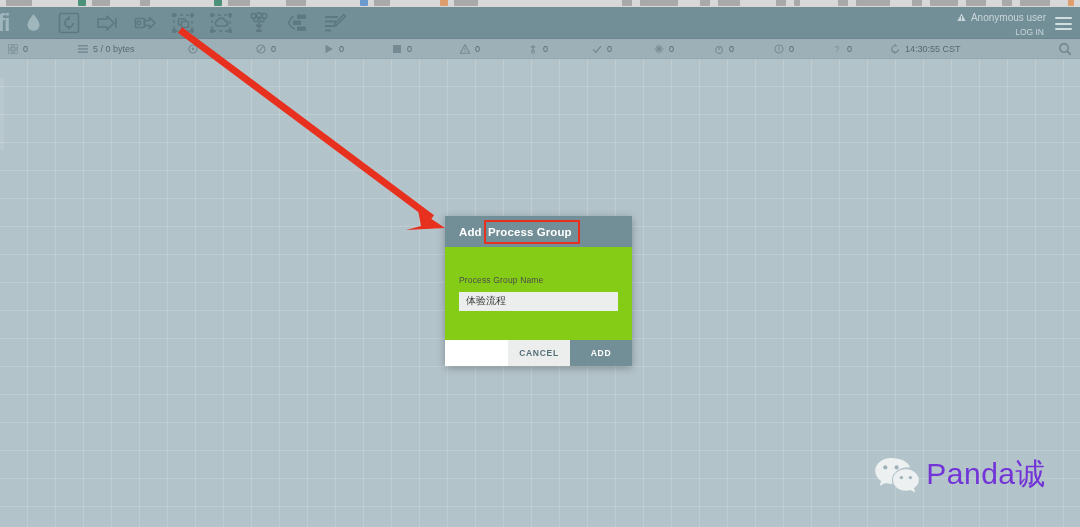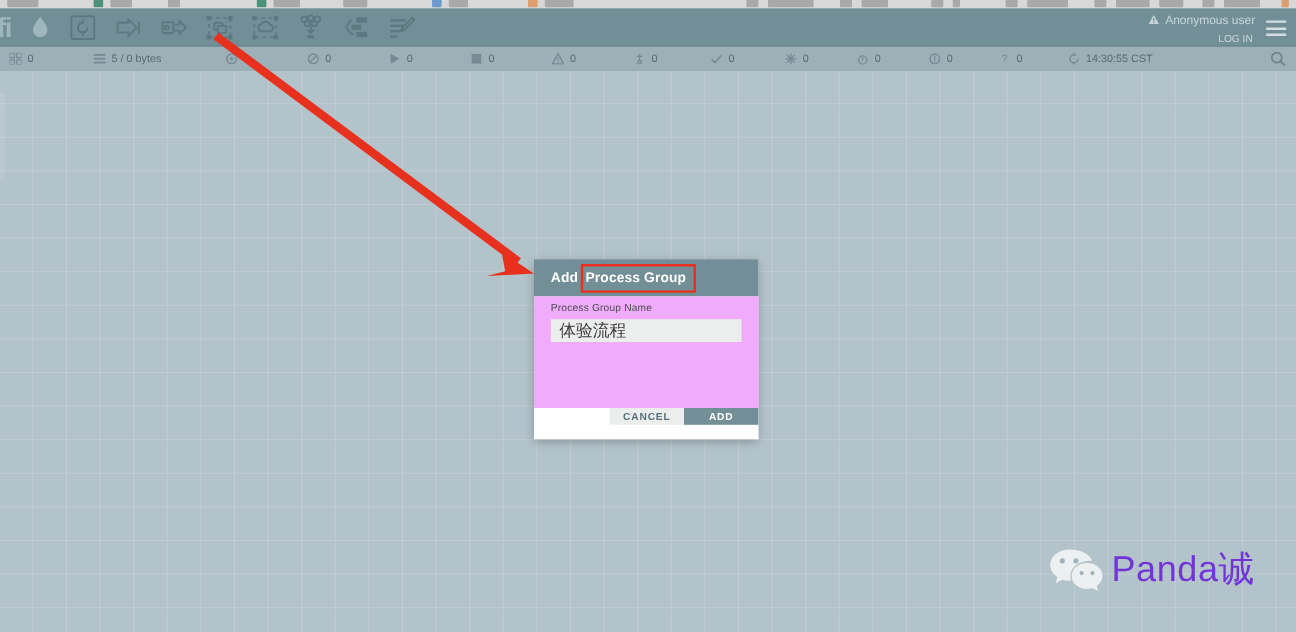--- a/index.html
+++ b/index.html
@@ -227,49 +227,49 @@
     left: -1px; top: -5px;
     width: calc(100% + 2px);
     height: 20px;
     border: 2px solid #e8301e;
     border-radius: 1px;
     pointer-events: none;
   }
 
   .dialog-body {
     height: 93px;
-    padding: 4px 14px 0 14px;
-    background: #f0abfc;
+    padding: 28px 14px 0 14px;
+    background: #84cc16;
   }
   .field-label {
     font-size: 8.5px;
     color: #4d4d4d;
     margin-bottom: 5px;
     letter-spacing: .15px;
   }
   .field-input {
     width: 159px;
     height: 19px;
     background: #eceded;
     border: none;
     outline: none;
-    font-size: 14px;
+    font-size: 10px;
     color: #3c3c3c;
     padding: 0 7px;
     font-family: "Liberation Sans", sans-serif;
   }
 
   .dialog-footer {
     height: 26px;
     display: flex;
     justify-content: flex-end;
     background: #fff;
   }
   .btn {
-    height: 14px;
+    height: 26px;
     border: none;
     font-size: 8.5px;
     font-weight: 700;
     letter-spacing: .7px;
     cursor: pointer;
     font-family: "Liberation Sans", sans-serif;
   }
   .btn-cancel {
     width: 62px;
     background: #eceded;

